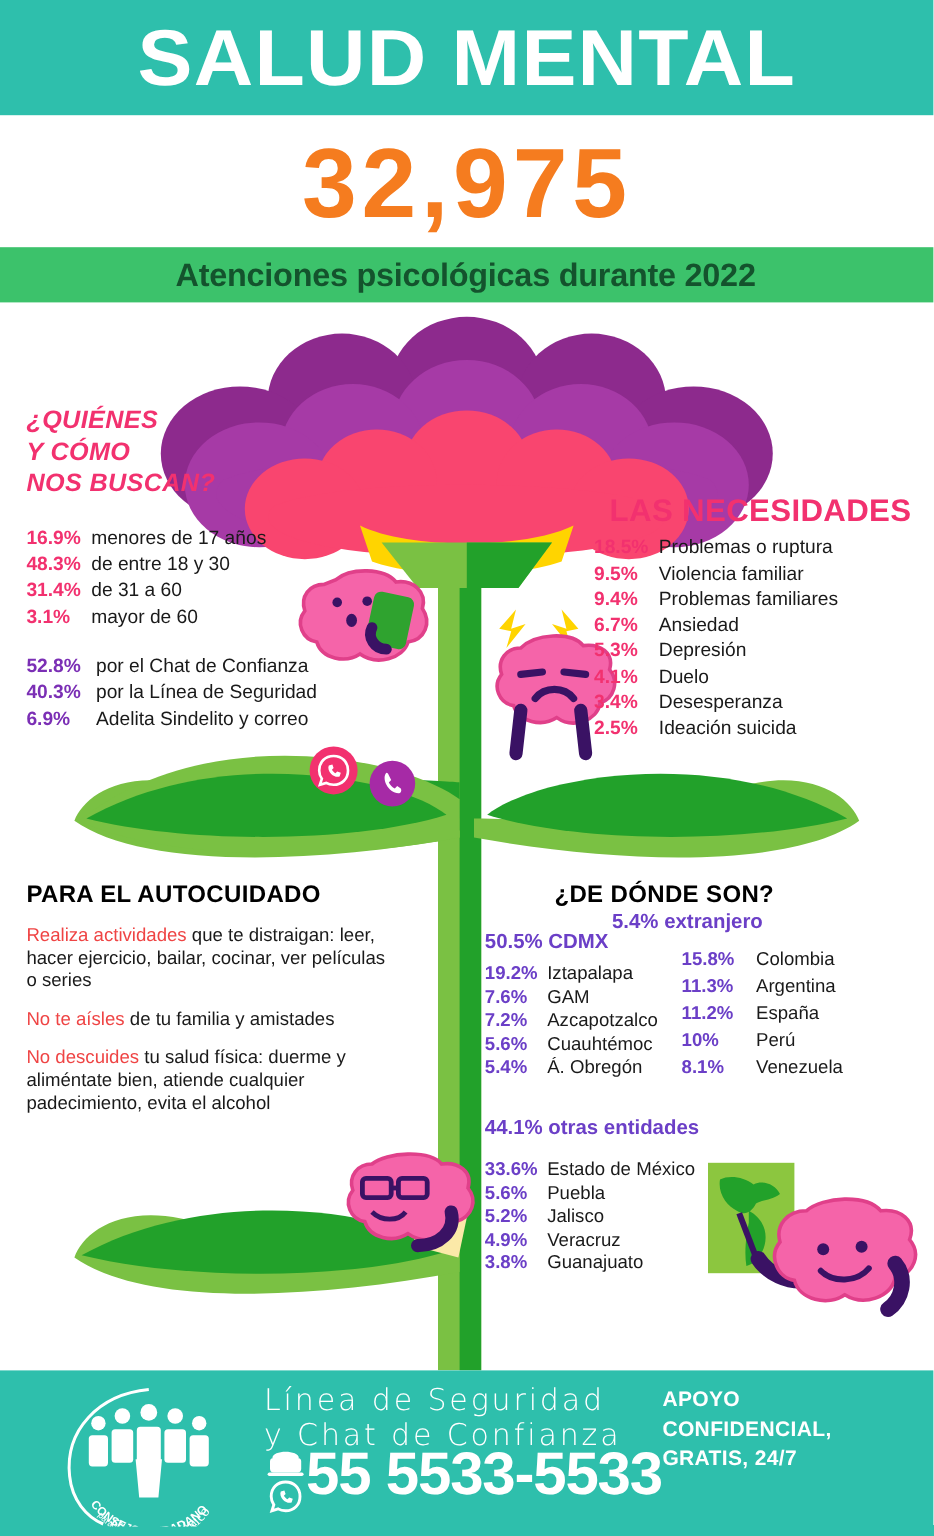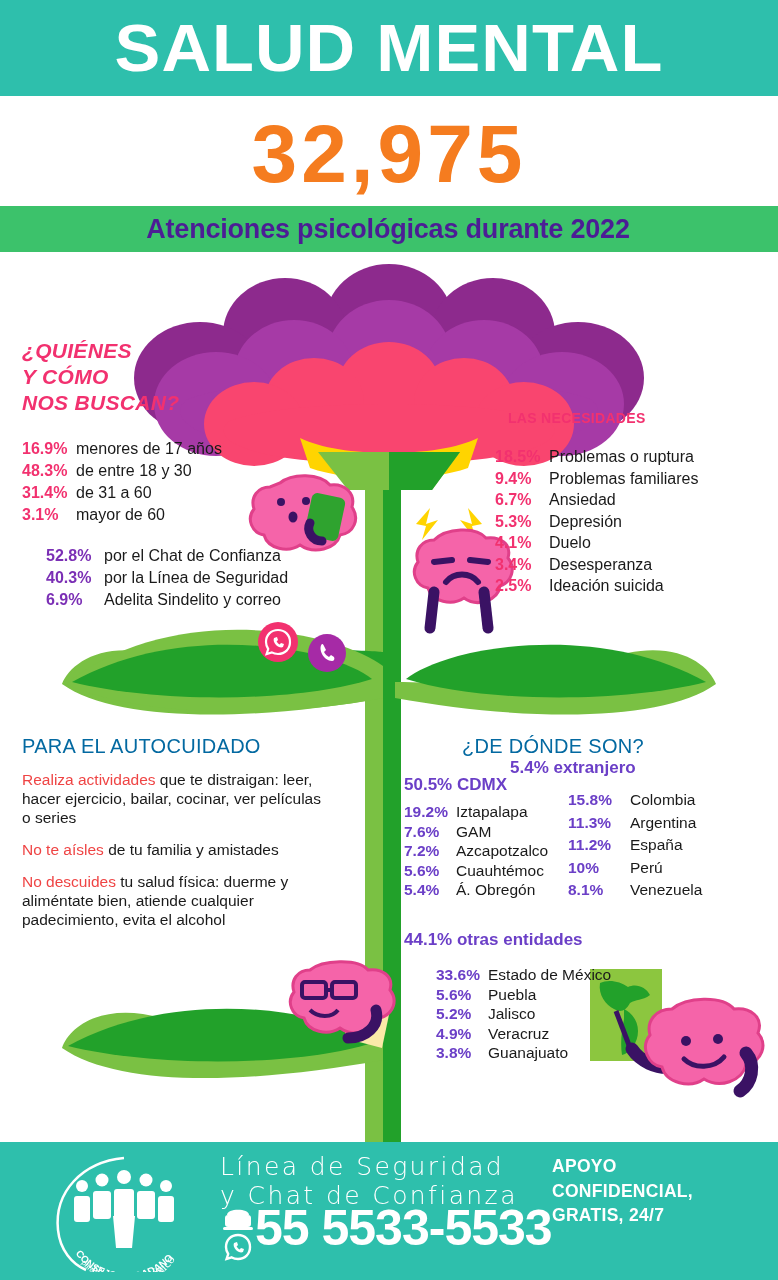--- a/index.html
+++ b/index.html
@@ -29,60 +29,60 @@
     position:absolute;left:0;top:106px;width:778px;text-align:center;
     color:#f57c1f;font-size:82px;font-weight:bold;letter-spacing:4px;
     line-height:96px;
   }
   .band-green{
     position:absolute;left:0;top:206px;width:778px;height:46px;
     background:#3cc26b;
   }
   .subtitle{
     position:absolute;left:0;top:206px;width:776px;height:46px;
-    line-height:46px;text-align:center;color:#4c1d95;
+    line-height:46px;text-align:center;color:#14532d;
     font-size:27px;font-weight:bold;letter-spacing:-0.2px;
   }
 
   
   .plantart{position:absolute;left:0;top:252px;width:778px;height:890px;}
 
   
   .hd-pink{color:#f2316f;font-weight:bold;}
-  .hd-purple{color:#0369a1;font-weight:normal;}
+  .hd-purple{color:#000000;font-weight:bold;}
 
   .blk{position:absolute;}
 
   #quienes-head{left:22px;top:338px;font-size:21px;line-height:26px;letter-spacing:0.3px;font-style:italic;}
   #quienes-list{left:22px;top:438px;font-size:16px;line-height:22px;color:#1a1a1a;}
-  #quienes-list2{left:22px;top:545px;font-size:16px;line-height:22px;color:#1a1a1a;margin-left:24px;}
+  #quienes-list2{left:22px;top:545px;font-size:16px;line-height:22px;color:#1a1a1a;}
   .pct-pink{color:#f2316f;font-weight:bold;display:inline-block;}
   .pct-purple{color:#7b2fb5;font-weight:bold;display:inline-block;}
   .pct-violet{color:#6b3fc7;font-weight:bold;display:inline-block;}
   .row{white-space:nowrap;}
   .w55{display:inline-block;width:54px;}
   .w52{display:inline-block;width:52px;}
   .w58{display:inline-block;width:58px;}
   .w64{display:inline-block;width:62px;}
 
-  #necesidades-head{left:508px;top:410px;font-size:14px;letter-spacing:0.3px;}
+  #necesidades-head{left:508px;top:410px;font-size:26px;letter-spacing:0.3px;}
   #necesidades-list{left:495px;top:446px;font-size:16px;line-height:21.5px;color:#1a1a1a;}
 
   #auto-head{left:22px;top:735px;font-size:20px;letter-spacing:0.3px;}
   #auto-body{left:22px;top:770px;width:300px;font-size:15.5px;line-height:19px;color:#1a1a1a;}
   #auto-body p{margin:0 0 13px 0;}
   .lead{color:#ef4444;font-weight:normal;}
 
   #donde-head{left:462px;top:735px;font-size:20px;letter-spacing:0.3px;}
   #extranjero-head{left:510px;top:758px;font-size:17px;color:#6b3fc7;font-weight:bold;}
   #cdmx-head{left:404px;top:775px;font-size:17px;color:#6b3fc7;font-weight:bold;}
   #cdmx-list{left:404px;top:802px;font-size:15.5px;line-height:19.5px;color:#1a1a1a;}
   #extranjero-list{left:568px;top:789px;font-size:15.5px;line-height:22.5px;color:#1a1a1a;}
   #otras-head{left:404px;top:930px;font-size:17px;color:#6b3fc7;font-weight:bold;}
-  #otras-list{left:404px;top:965px;font-size:15.5px;line-height:19.5px;color:#1a1a1a;margin-left:32px;}
+  #otras-list{left:404px;top:965px;font-size:15.5px;line-height:19.5px;color:#1a1a1a;}
 
   
   .footer{
     position:absolute;left:0;top:1142px;width:778px;height:138px;
     background:#2ebfac;
   }
   .logo{position:absolute;left:52px;top:1152px;width:156px;height:120px;}
   .ftline{
     position:absolute;left:220px;top:1152px;color:#fff;
     font-size:25px;line-height:29px;letter-spacing:2.4px;
@@ -234,20 +234,21 @@
 
   <div class="blk" id="quienes-list2">
     <div class="row"><span class="pct-purple w58">52.8%</span><span>por el Chat de Confianza</span></div>
     <div class="row"><span class="pct-purple w58">40.3%</span><span>por la Línea de Seguridad</span></div>
     <div class="row"><span class="pct-purple w58">6.9%</span><span>Adelita Sindelito y correo</span></div>
   </div>
 
   <div class="blk hd-pink" id="necesidades-head">LAS NECESIDADES</div>
   <div class="blk" id="necesidades-list">
     <div class="row"><span class="pct-pink w55">18.5%</span><span>Problemas o ruptura</span></div>
+    <div class="row"><span class="pct-pink w55">9.5%</span><span>Violencia familiar</span></div>
     <div class="row"><span class="pct-pink w55">9.4%</span><span>Problemas familiares</span></div>
     <div class="row"><span class="pct-pink w55">6.7%</span><span>Ansiedad</span></div>
     <div class="row"><span class="pct-pink w55">5.3%</span><span>Depresión</span></div>
     <div class="row"><span class="pct-pink w55">4.1%</span><span>Duelo</span></div>
     <div class="row"><span class="pct-pink w55">3.4%</span><span>Desesperanza</span></div>
     <div class="row"><span class="pct-pink w55">2.5%</span><span>Ideación suicida</span></div>
   </div>
 
   <div class="blk hd-purple" id="auto-head">PARA EL AUTOCUIDADO</div>
   <div class="blk" id="auto-body">

